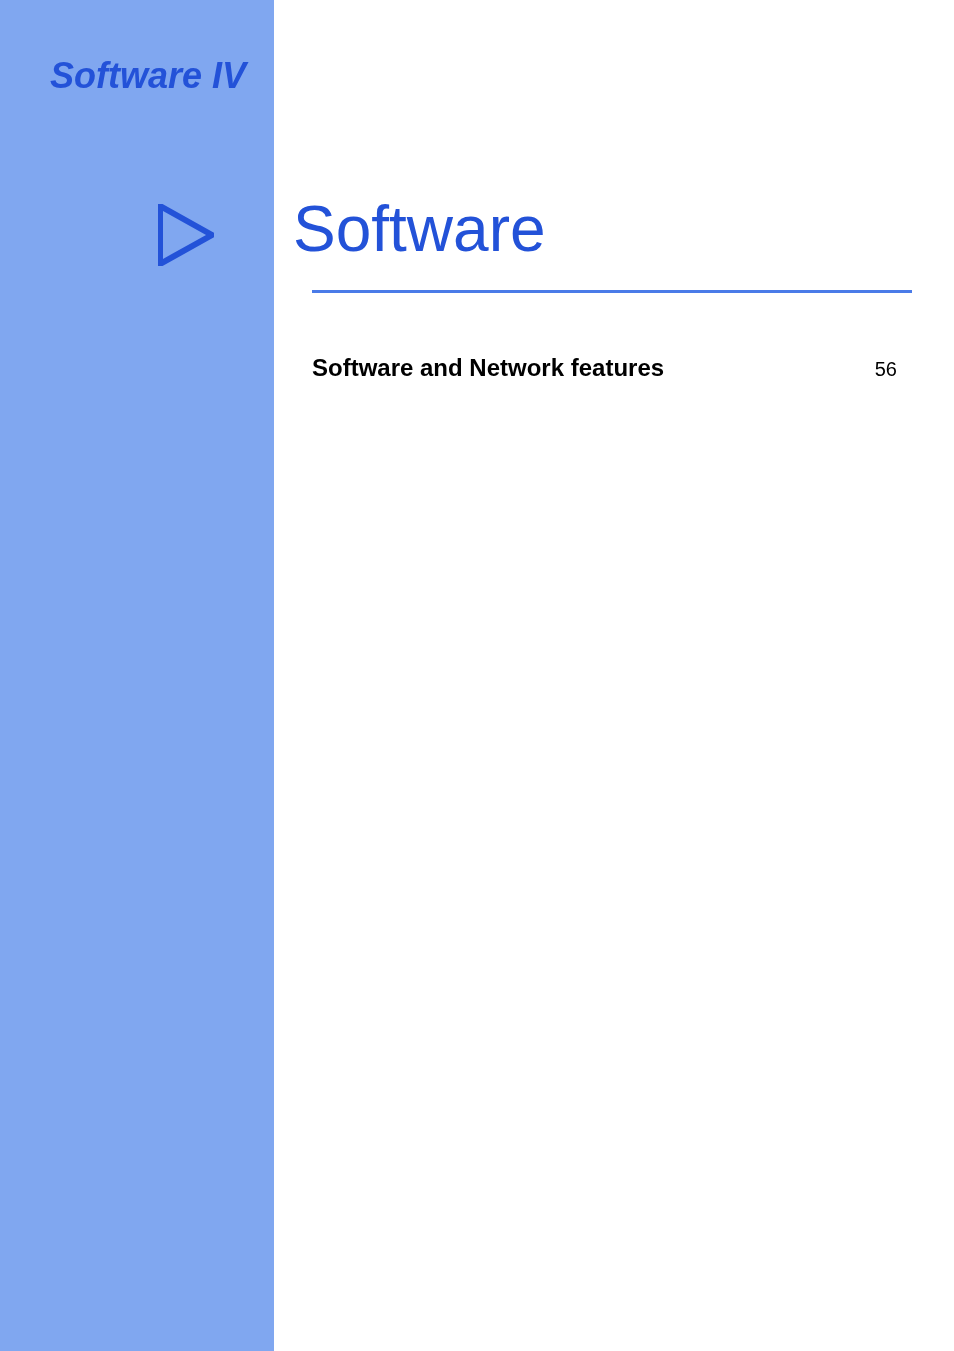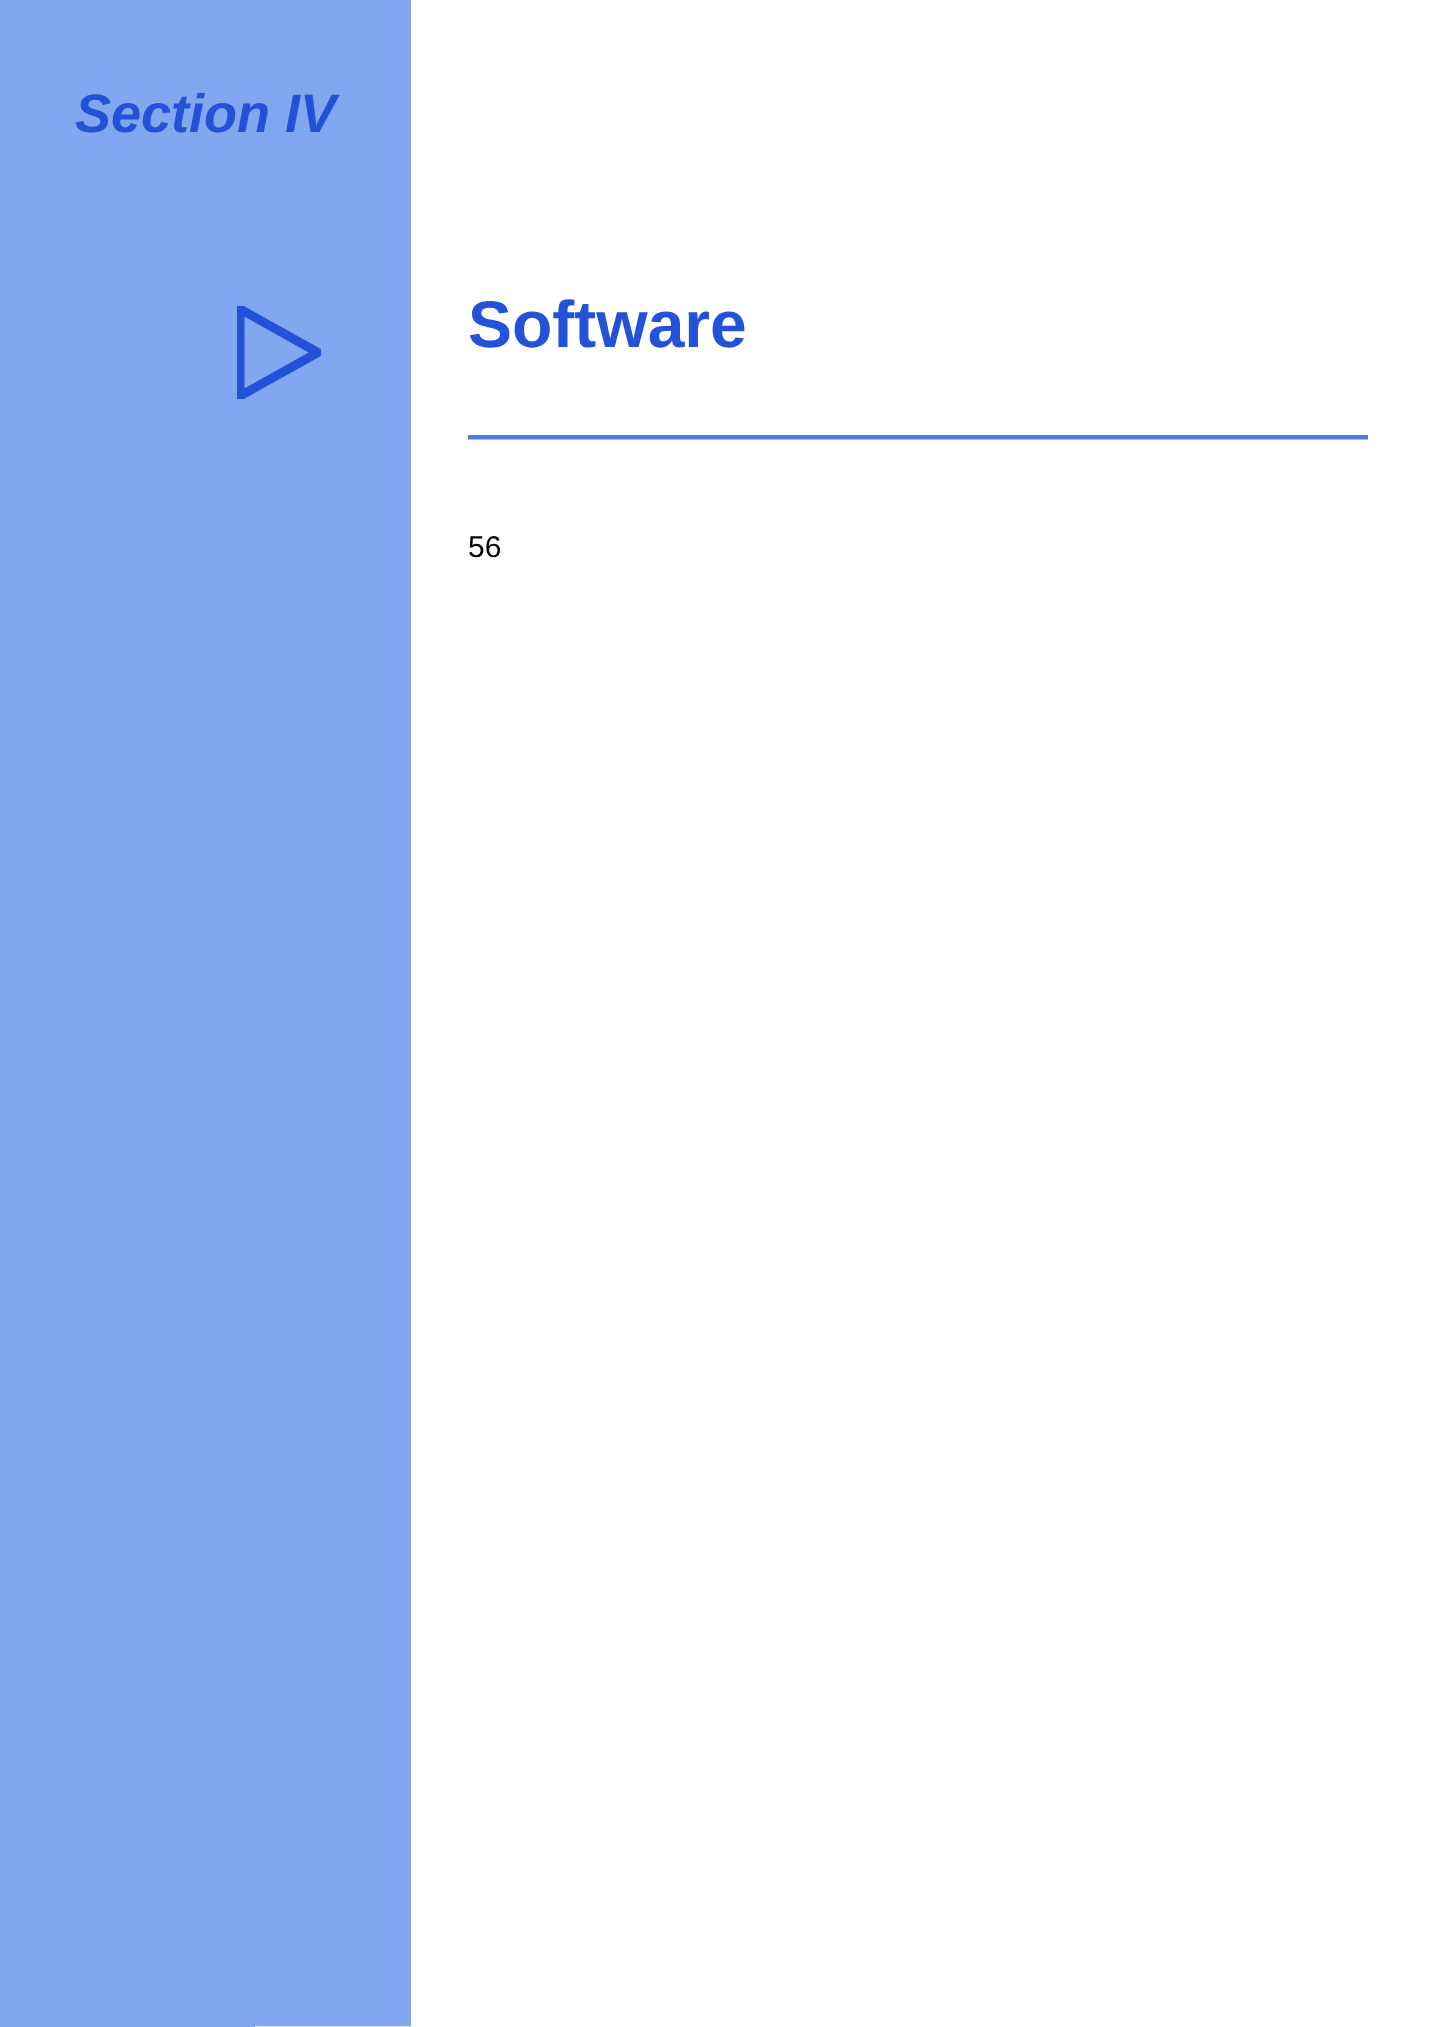--- a/index.html
+++ b/index.html
@@ -28,24 +28,24 @@
     font-style: italic;
   }
   .triangle-icon {
     position: absolute;
     top: 204px;
     left: 158px;
   }
   .title {
     position: absolute;
     top: 192px;
-    left: 312px;
+    left: 293px;
     color: #2352D8;
-    font-size: 44px;
-    font-weight: bold;
+    font-size: 64px;
+    font-weight: normal;
   }
   .title-underline {
     position: absolute;
     top: 290px;
     left: 312px;
     width: 600px;
     height: 0;
     border-top: 3px solid #4A7BE8;
   }
   .toc-row {
@@ -66,27 +66,28 @@
     color: #000000;
     font-size: 20px;
     font-weight: normal;
   }
 </style>
 </head>
 <body>
 
 <div class="sidebar"></div>
 
-<div class="section-label">Section IV</div>
+<div class="section-label">Software IV</div>
 
 <div class="triangle-icon">
   <svg width="56" height="62" viewBox="0 0 56 62">
     <polygon points="2,2 54,31 2,60" fill="none" stroke="#2352D8" stroke-width="6" stroke-linejoin="miter"></polygon>
   </svg>
 </div>
 
 <div class="title">Software</div>
 
 <div class="title-underline"></div>
 
 <div class="toc-row">
+  <span class="toc-label">Software and Network features</span>
   <span class="toc-page">56</span>
 </div>
 
 </body></html>

